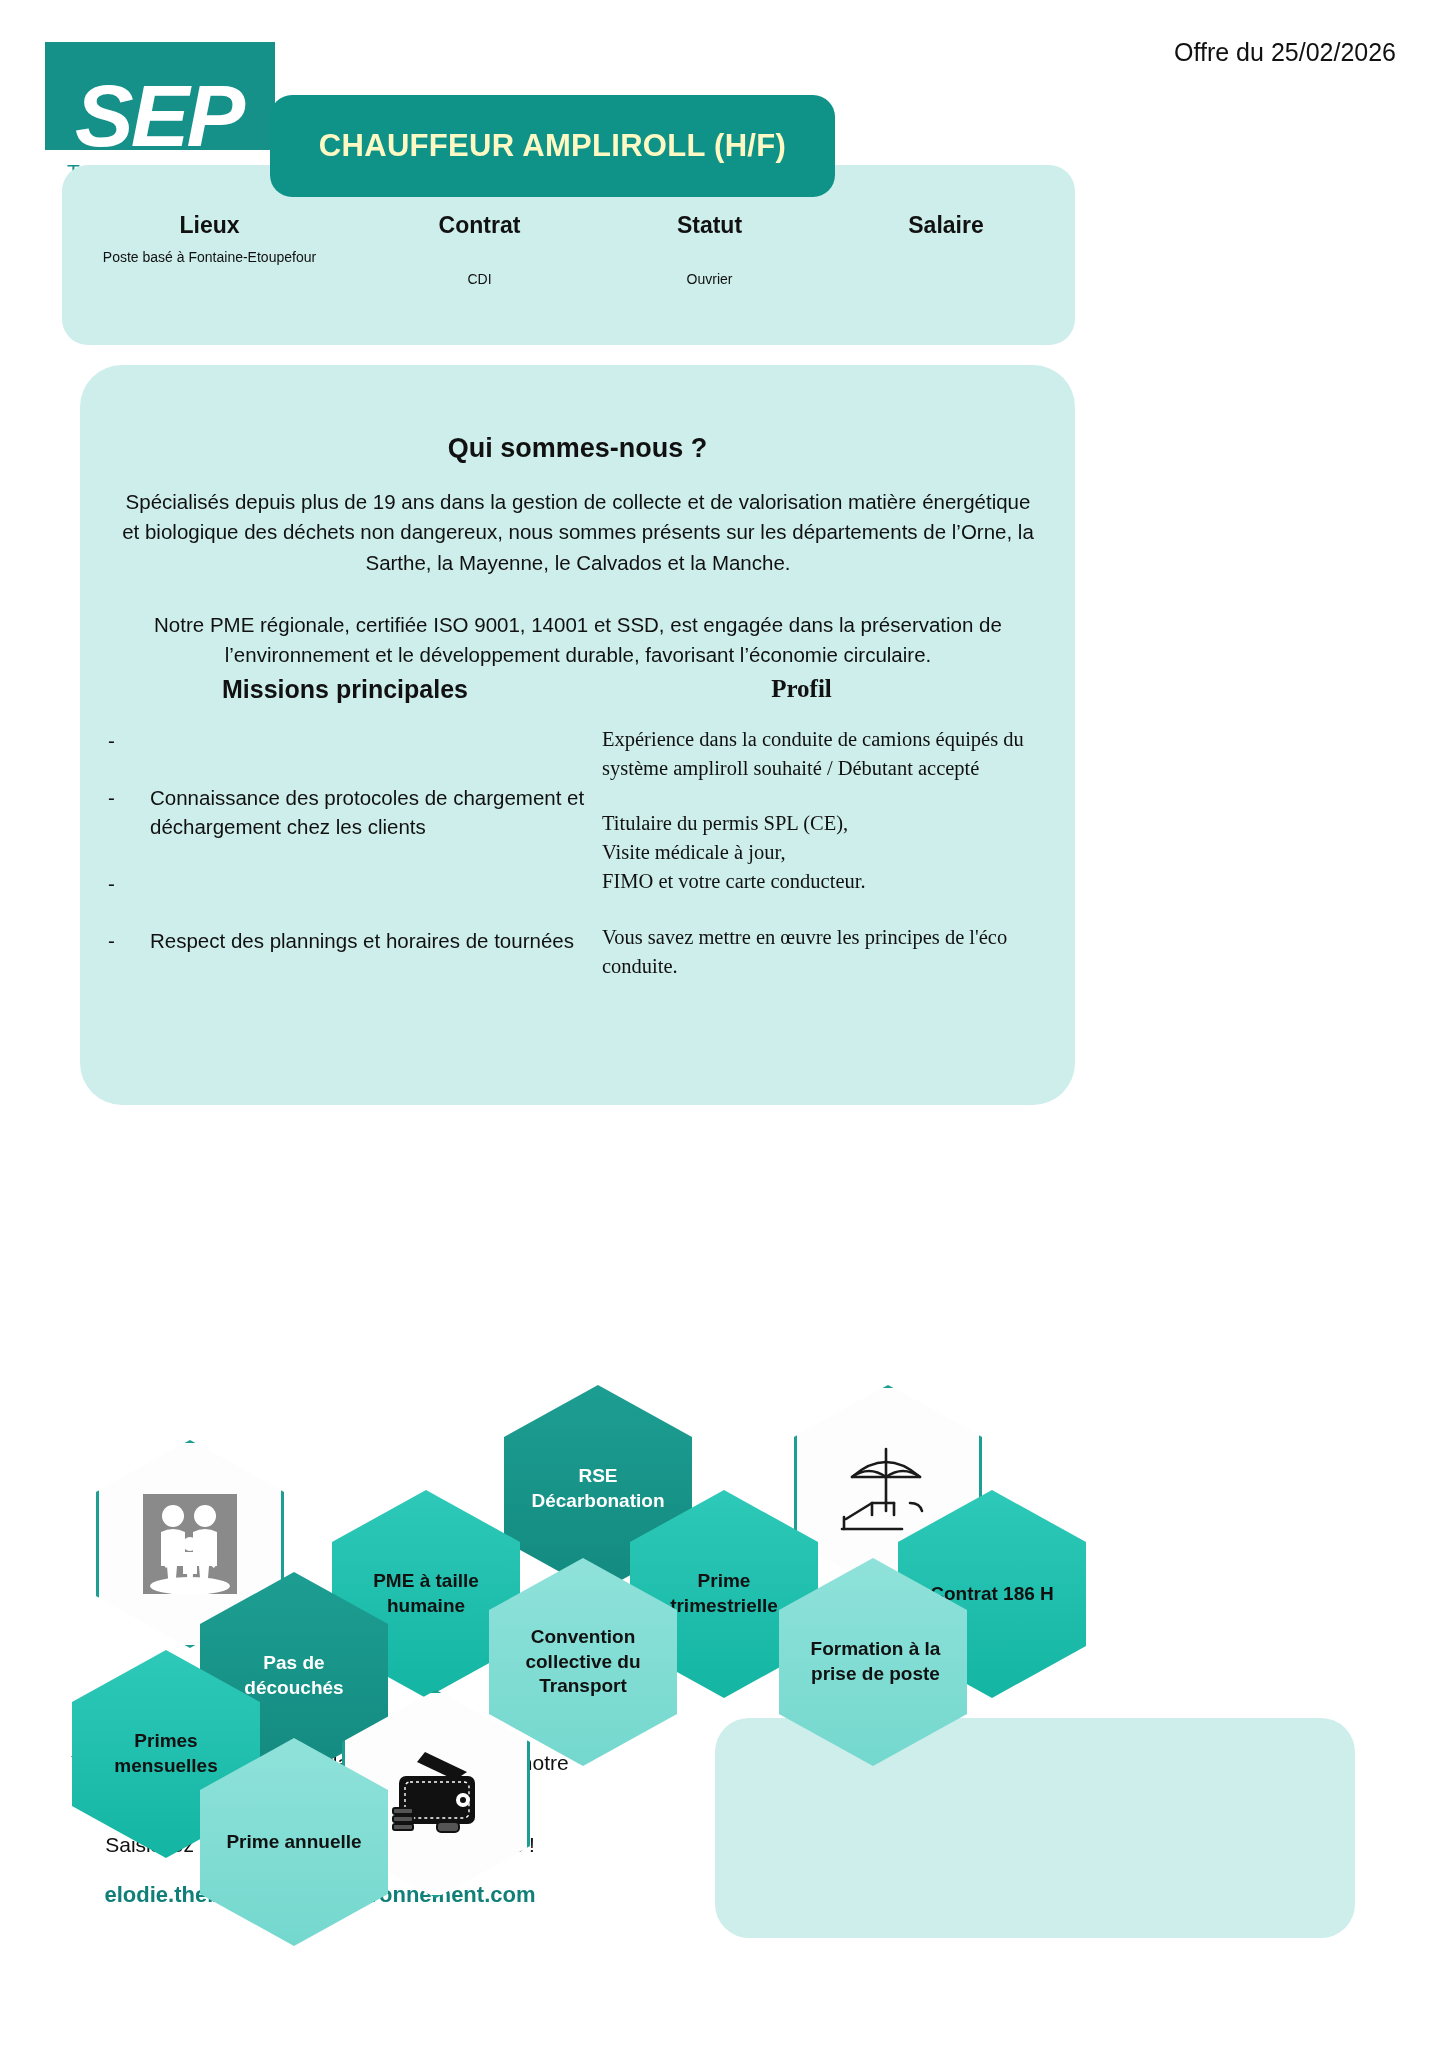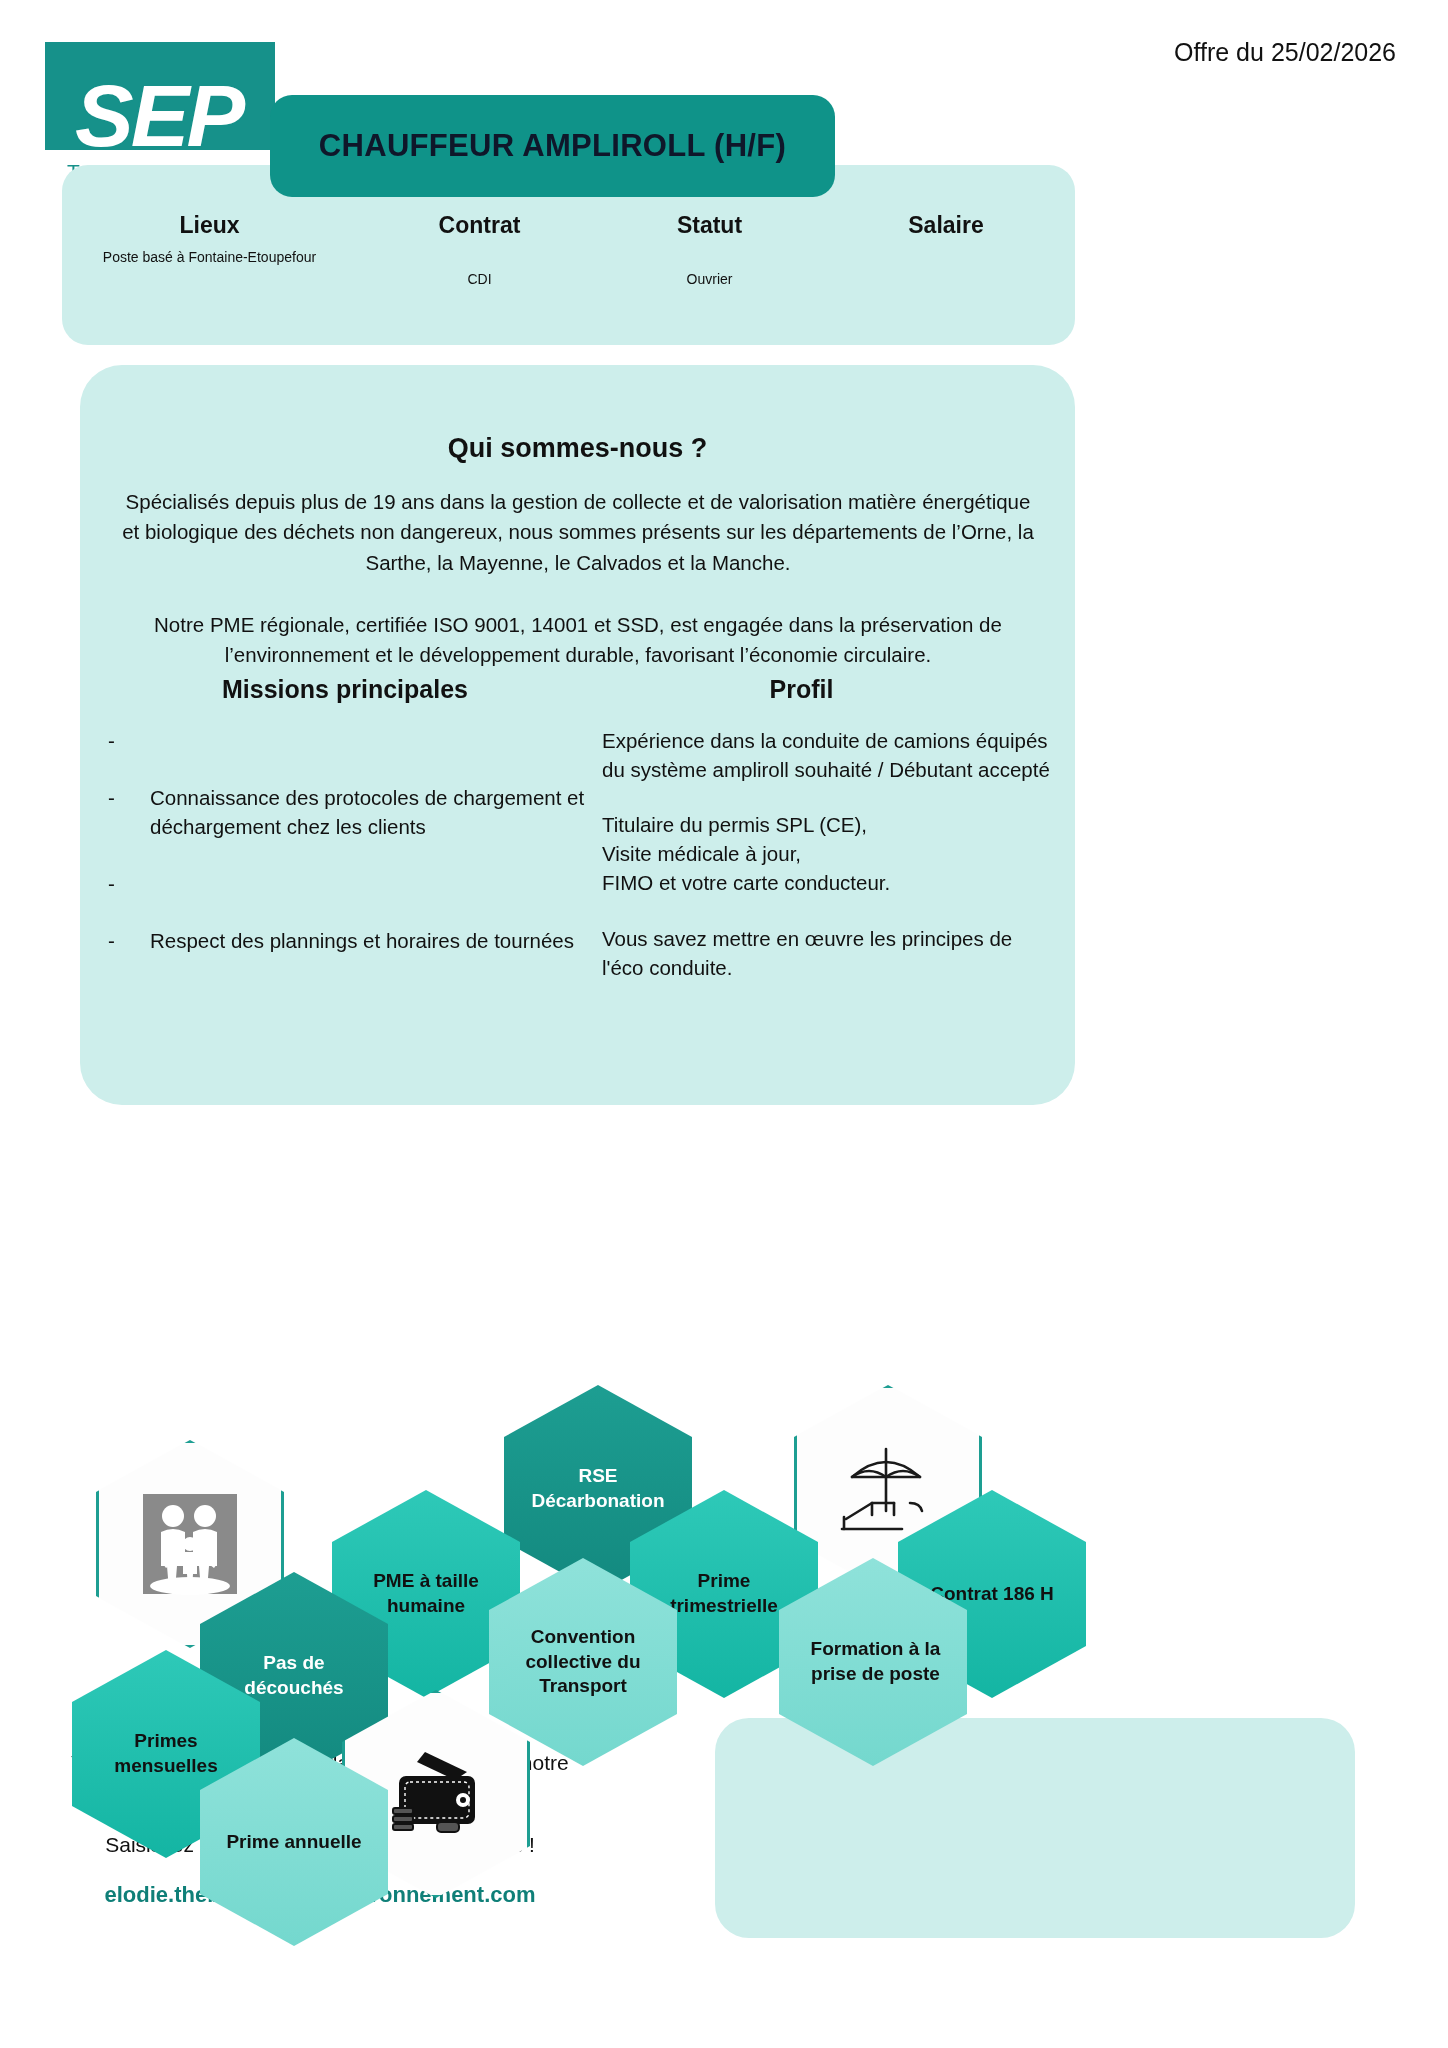--- a/index.html
+++ b/index.html
@@ -41,21 +41,21 @@
   
   .title-pill {
     position: absolute; left: 270px; top: 95px;
     width: 565px; height: 102px;
     background: #0f9389;
     border-radius: 22px;
     display: flex; align-items: center; justify-content: center;
     z-index: 5;
   }
   .title-pill span {
-    color: #0f172a; font-size: 31px; font-weight: bold; letter-spacing: .3px;
+    color: #fef9c3; font-size: 31px; font-weight: bold; letter-spacing: .3px;
   }
 
   
   .info-card {
     position: absolute; left: 62px; top: 165px;
     width: 1013px; height: 180px;
     background: #cdeeeb;
     border-radius: 26px;
     z-index: 1;
   }
@@ -89,21 +89,21 @@
   }
   .para {
     position: absolute; left: 38px; width: 920px;
     text-align: center; font-size: 20.5px; line-height: 1.48;
   }
   .para.p1 { top: 122px; }
   .para.p2 { top: 245px; }
 
   .cols { position: absolute; left: 0; top: 310px; width: 100%; display: flex; }
   .col-left { flex: 0 0 512px; padding-left: 18px; }
-  .col-right { flex: 1; padding-left: 10px; padding-right: 16px; }
+  .col-right { flex: 1; padding-left: 10px; padding-right: 16px; font-family: Liberation Serif, serif; }
   .col-head { font-size: 25px; font-weight: bold; text-align: center; margin-bottom: 22px; }
   .col-right .col-head { text-align: center; padding-right: 58px; }
 
   ul.missions { list-style: none; }
   ul.missions li {
     display: flex; font-size: 20.5px; line-height: 1.42;
     margin-bottom: 28px; padding-left: 10px;
   }
   ul.missions li .dash { width: 42px; flex: 0 0 42px; }
   ul.missions li .txt { flex: 1; }

